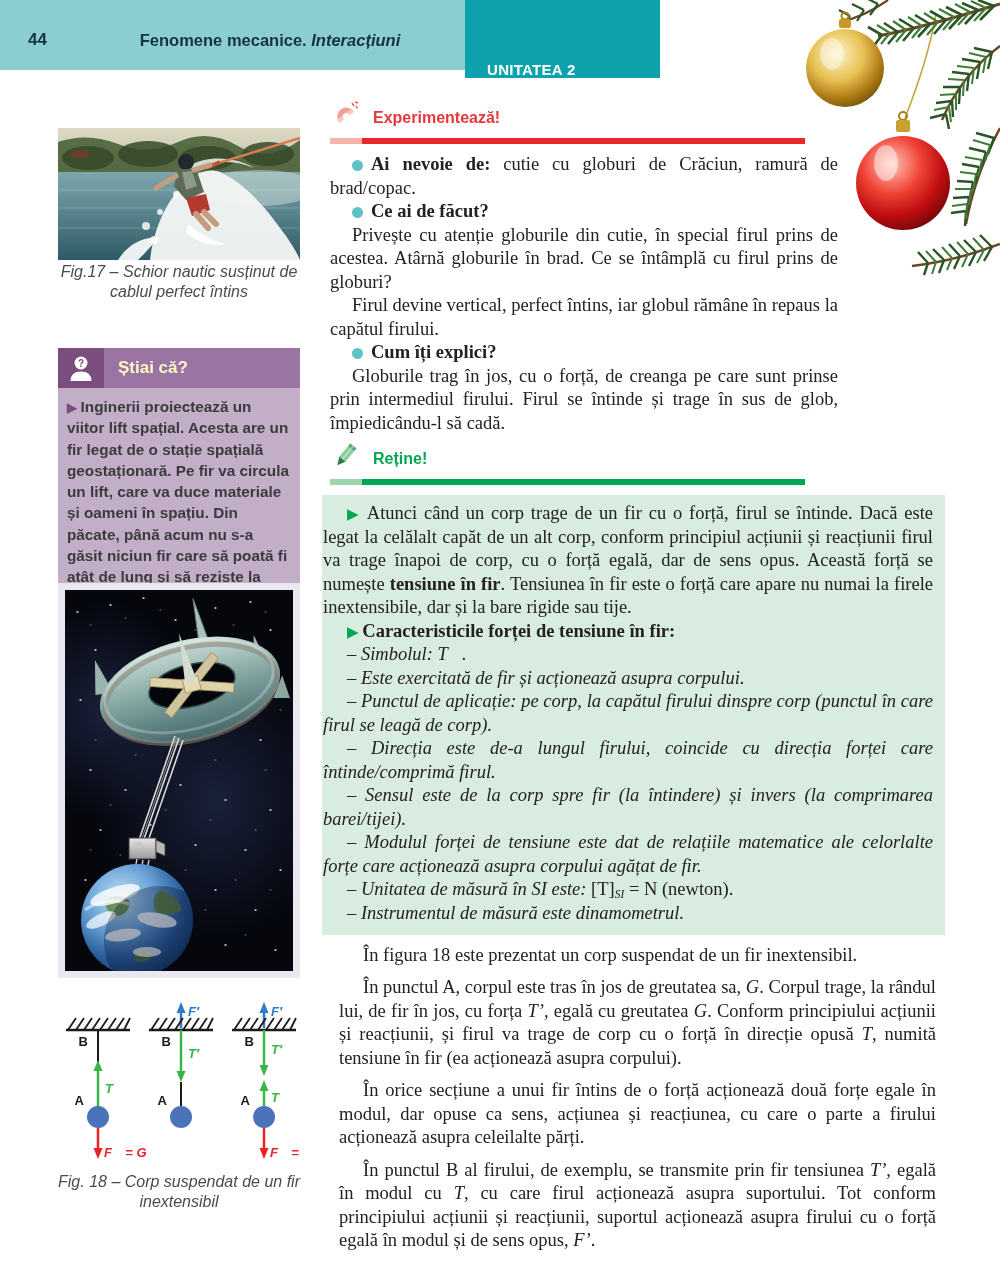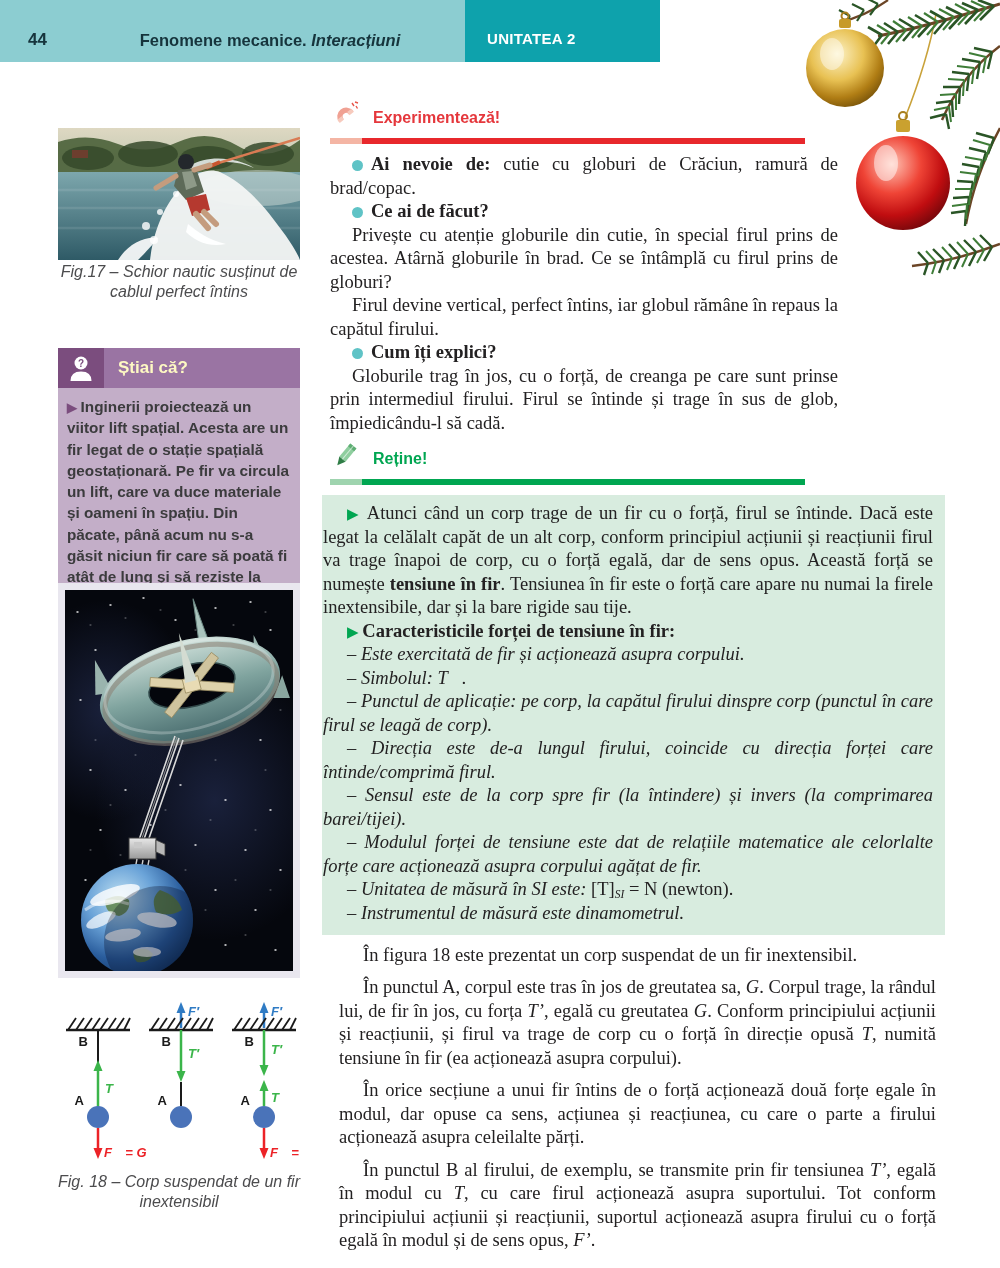--- a/index.html
+++ b/index.html
@@ -1,24 +1,24 @@
 <!DOCTYPE html>
 <html><head>
 <meta charset="utf-8">
 <style>
   html,body{margin:0;padding:0;background:#fff;}
   .page{position:relative;width:1000px;height:1268px;background:#fff;overflow:hidden;
         font-family:"Liberation Sans",sans-serif;}
   
-  .band{position:absolute;left:0;top:0;width:660px;height:62px;background:#8ccdd1;}
+  .band{position:absolute;left:0;top:0;width:660px;height:70px;background:#8ccdd1;}
   .pagenum{position:absolute;left:28px;top:30px;font-weight:bold;font-size:17px;color:#16343c;}
   .chapter{position:absolute;left:80px;top:31px;width:380px;text-align:center;
            font-weight:bold;font-size:16.5px;color:#16343c;}
-  .unit{position:absolute;left:465px;top:0;width:195px;height:62px;background:#0ea2ac;
-        display:flex;align-items:flex-start;}
+  .unit{position:absolute;left:465px;top:0;width:195px;height:78px;background:#0ea2ac;
+        display:flex;align-items:flex-end;}
   .unit span{padding-left:22px;padding-top:30px;color:#fff;font-weight:bold;font-size:15px;letter-spacing:.3px;}
   
   .photo{position:absolute;left:58px;top:128px;width:242px;height:132px;overflow:hidden;}
   .figcap{position:absolute;left:58px;width:242px;text-align:center;font-style:italic;
           font-size:16px;line-height:1.22;color:#4c4c4e;}
   .cap17{top:262px;}
   .cap18{top:1172px;}
   .stiai{position:absolute;left:58px;top:348px;width:242px;background:#c3aec8;}
   .stiai-head{display:flex;align-items:stretch;height:40px;background:#9a74a3;}
   .stiai-ic{width:46px;background:#7b4d7e;display:flex;align-items:center;justify-content:center;}
@@ -348,22 +348,22 @@
       <span class="t-green">Reține!</span>
     </div>
     <div class="bar" style="margin-bottom:2px;">
         <span class="s1g"></span>
         <span class="s2g"></span>
       </div>
 
     <div class="gbox">
       <p class="gp"><span class="arrow">▶ </span><span>Atunci când un corp trage de un fir cu o forță, firul se întinde. Dacă este legat la celălalt capăt de un alt corp, conform principiul acțiunii și reacțiunii firul va trage înapoi de corp, cu o forță egală, dar de sens opus. Această forță se numește </span><span class="b">tensiune în fir</span><span>. Tensiunea în fir este o forță care apare nu numai la firele inextensibile, dar și la bare rigide sau tije.</span></p>
       <p class="gp"><span class="arrow">▶ </span><span class="b">Caracteristicile forței de tensiune în fir:</span></p>
+      <p class="gi">– Simbolul: T⃗.</p>
       <p class="gi">– Este exercitată de fir și acționează asupra corpului.</p>
-      <p class="gi">– Simbolul: T⃗.</p>
       <p class="gi">– Punctul de aplicație: pe corp, la capătul firului dinspre corp (punctul în care firul se leagă de corp).</p>
       <p class="gi">– Direcția este de-a lungul firului, coincide cu direcția forței care întinde/comprimă firul.</p>
       <p class="gi">– Sensul este de la corp spre fir (la întindere) și invers (la comprimarea barei/tijei).</p>
       <p class="gi">– Modulul forței de tensiune este dat de relațiile matematice ale celorlalte forțe care acționează asupra corpului agățat de fir.</p>
       <p class="gi"><span>– Unitatea de măsură în SI este: </span><span class="up">[T]</span><span class="sub">SI</span><span class="up"> = N (newton).</span></p>
       <p class="gi">– Instrumentul de măsură este dinamometrul.</p>
     </div>
 
     <div class="bodytxt">
       <p class="bp">În figura 18 este prezentat un corp suspendat de un fir inextensibil.</p>

